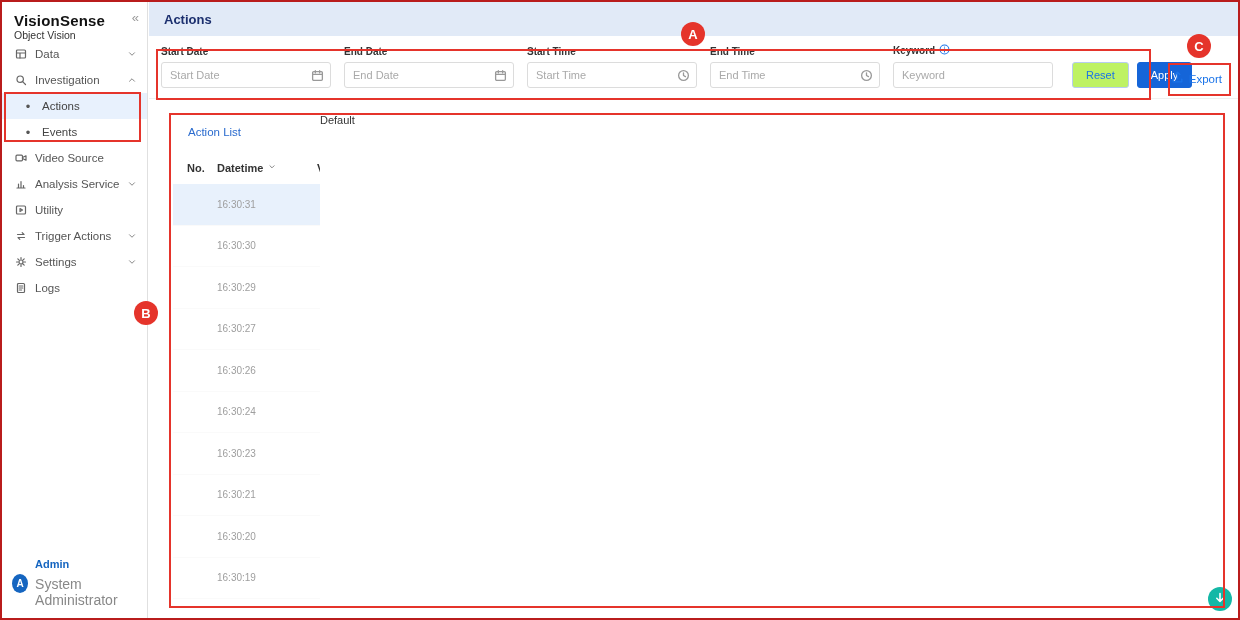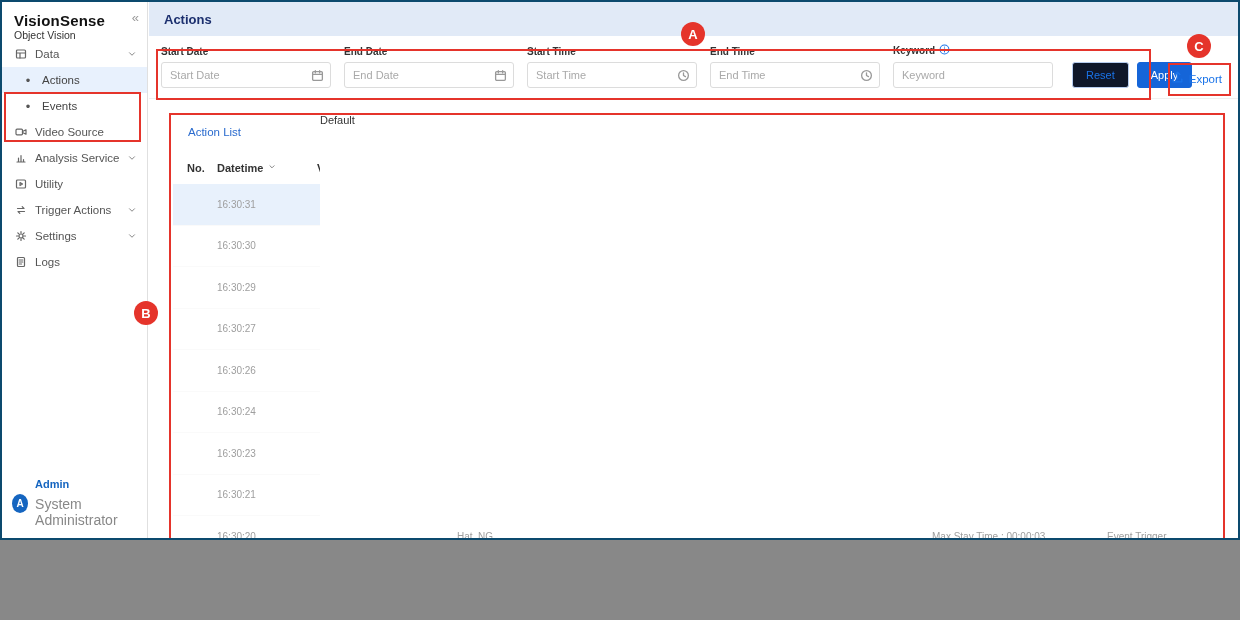--- a/index.html
+++ b/index.html
@@ -1,18 +1,18 @@
 <!DOCTYPE html>
 <html><head>
 <meta charset="utf-8">
 <style>
   * { margin:0; padding:0; box-sizing:border-box; }
   html,body { width:1240px; height:620px; }
   body { font-family:"Liberation Sans", sans-serif; background:#888; }
-  .app { position:relative; width:1240px; height:540px; background:#fff; border:2px solid #0c4a6e; overflow:hidden; }
+  .app { position:relative; width:1240px; height:620px; background:#fff; border:2px solid #b91c1c; overflow:hidden; }
 
   
   .sidebar { position:absolute; left:0; top:0; width:146px; height:100%; background:#fff; border-right:1px solid #e0e0e0; }
   .brand { padding:10px 10px 0 12px; position:relative; }
   .brand-title { font-size:15px; font-weight:bold; color:#111; letter-spacing:.2px; }
   .brand-sub { font-size:10.5px; color:#333; }
   .collapse { position:absolute; right:8px; top:8px; color:#999; font-size:13px; cursor:pointer; }
   nav { }
   .nav-item { display:flex; align-items:center; gap:8px; height:26px; padding:0 10px 0 13px; font-size:11.5px; color:#555; cursor:pointer; }
   .nav-item .nav-label { flex:1; white-space:nowrap; overflow:hidden; }
@@ -34,21 +34,21 @@
   .filterbar { display:flex; align-items:flex-end; gap:13px; padding:8px 12px 10px 12px; border-bottom:1px solid #f0f0f0; }
   .fgroup { display:flex; flex-direction:column; }
   .flabel { font-size:10px; font-weight:bold; color:#333; margin-bottom:5px; display:flex; align-items:center; gap:4px; }
   .iwrap { position:relative; }
   .iwrap input { width:170px; height:26px; border:1px solid #dcdcdc; border-radius:3px; padding:0 26px 0 8px; font-size:11px; color:#333; font-family:"Liberation Sans", sans-serif; outline:none; }
   .iwrap input::placeholder { color:#a9a9a9; }
   .iwrap.narrow input { width:160px; padding-right:8px; }
   .ficon { position:absolute; right:7px; top:6px; }
   .fbuttons { display:flex; gap:8px; margin-left:6px; }
   .btn { height:26px; border-radius:3px; font-size:11px; font-family:"Liberation Sans", sans-serif; cursor:pointer; padding:0 13px; }
-  .btn-reset { background:#0f172a; border:1px solid #b7cdf0; color:#1a73e8; }
+  .btn-reset { background:#bef264; border:1px solid #b7cdf0; color:#1a73e8; }
   .btn-apply { background:#1565d8; border:1px solid #1565d8; color:#fff; }
   .export { position:absolute; right:16px; top:69px; display:flex; align-items:center; gap:5px; color:#1a73e8; font-size:11.5px; cursor:pointer; }
 
   
   .card { position:absolute; left:24px; top:112px; right:20px; bottom:13px; background:#fff; }
   .card-title { padding:12px 0 0 15px; color:#2a6bce; font-size:11.5px; }
   .thead { display:grid; grid-template-columns:30px 100px 140px 220px 140px 115px 175px 1fr; padding-left:14px; margin-top:14px; height:32px; align-items:center; }
   .th { font-size:11px; font-weight:bold; color:#333; display:flex; align-items:flex-start; gap:4px; }
   .tbody { }
   .tr { display:grid; grid-template-columns:30px 100px 140px 220px 140px 115px 175px 1fr; padding-left:14px; height:41.5px; align-items:center; border-bottom:1px solid #fafafa; }
@@ -78,20 +78,34 @@
           <span class="icn">
             <svg width="12" height="12" viewBox="0 0 12 12" fill="none" stroke="#666" stroke-width="1.2" stroke-linecap="round" stroke-linejoin="round">
               <rect x="1.5" y="2" width="9" height="8" rx="1"></rect>
               <path d="M1.5 5h9M5 5v5"></path>
             </svg>
           </span>
           <span class="nav-label">Data</span>
           <span class="icn chev">
             <svg width="10" height="10" viewBox="0 0 12 12" fill="none" stroke="#888" stroke-width="1.2" stroke-linecap="round" stroke-linejoin="round">
               <path d="M3 4.5 6 7.5 9 4.5"></path>
+            </svg>
+          </span>
+        </div>
+        <div class="nav-item">
+          <span class="icn">
+            <svg width="12" height="12" viewBox="0 0 12 12" fill="none" stroke="#666" stroke-width="1.2" stroke-linecap="round" stroke-linejoin="round">
+              <circle cx="5.2" cy="5.2" r="3.2"></circle>
+              <path d="M7.6 7.6 10.5 10.5"></path>
+            </svg>
+          </span>
+          <span class="nav-label">Investigation</span>
+          <span class="icn chev">
+            <svg width="10" height="10" viewBox="0 0 12 12" fill="none" stroke="#888" stroke-width="1.2" stroke-linecap="round" stroke-linejoin="round">
+              <path d="M3 7.5 6 4.5 9 7.5"></path>
             </svg>
           </span>
         </div>
         <div class="nav-item sub active">
           <span class="bullet">•</span>
           <span class="nav-label">Actions</span>
         </div>
         <div class="nav-item sub">
           <span class="bullet">•</span>
           <span class="nav-label">Events</span>

